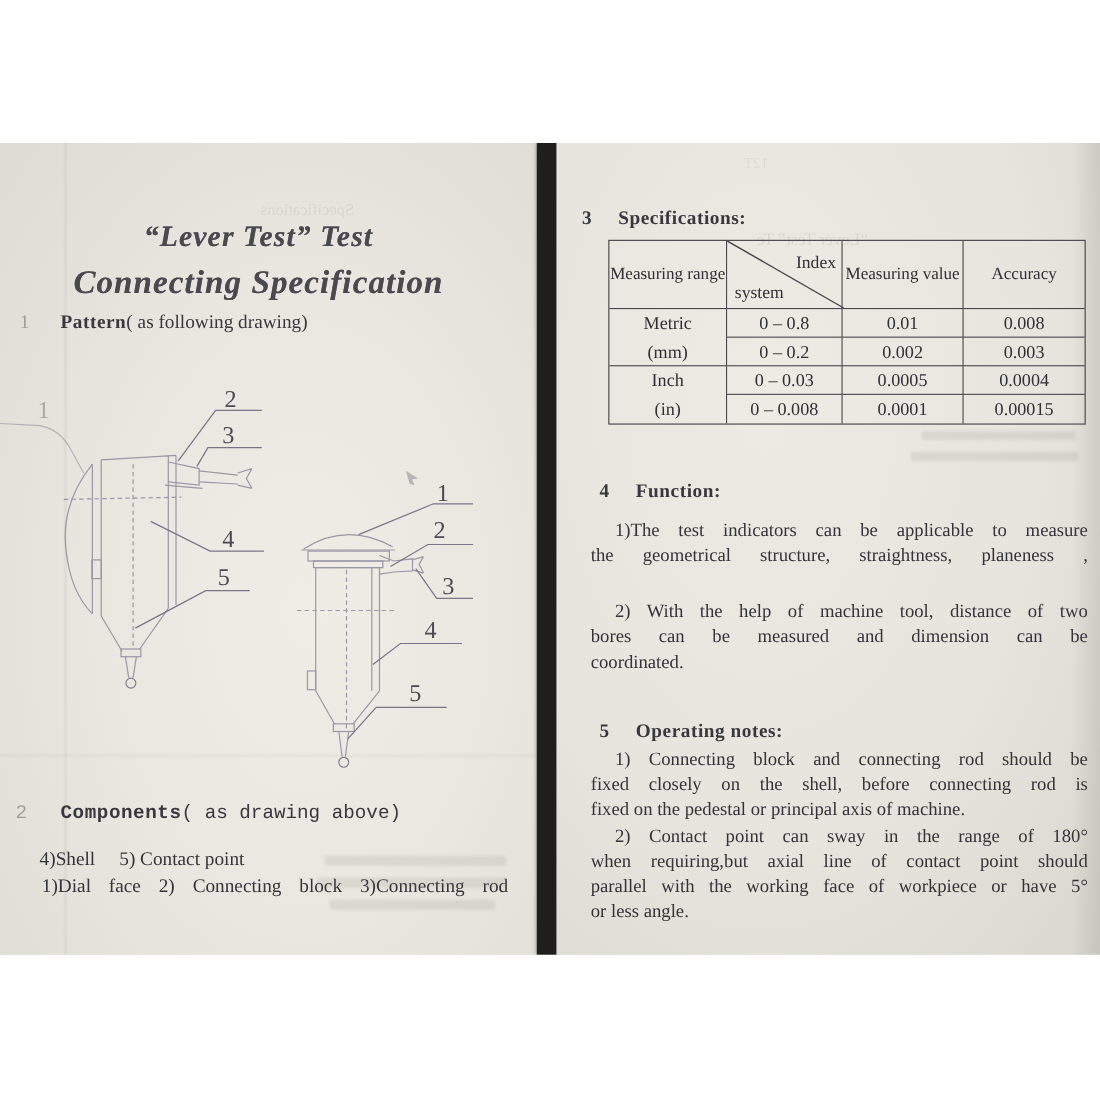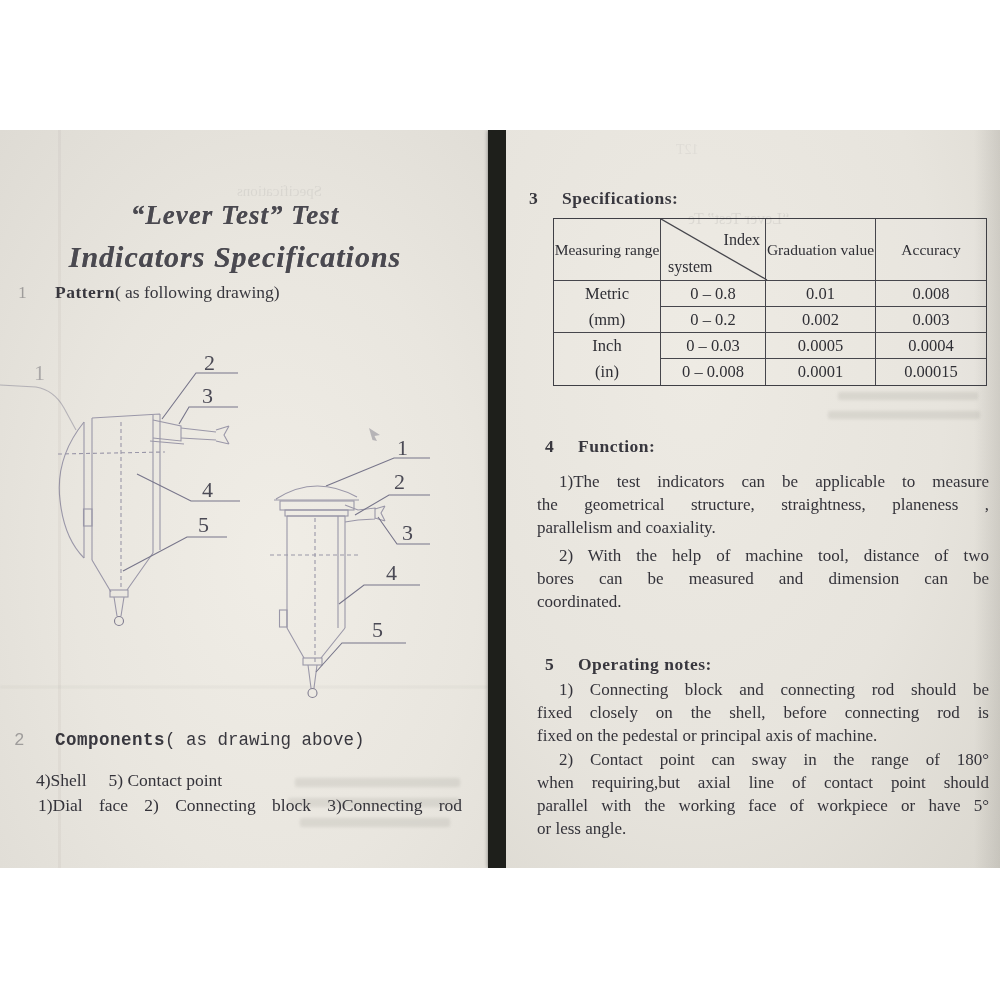--- a/index.html
+++ b/index.html
@@ -58,21 +58,21 @@
 <body>
 
 <div class="photo">
 
   <div class="page page-left">
     <div class="crease-h"></div>
 
     <div class="ghost" style="left:237px;top:53px;font-size:15px;opacity:.08;">Specifications</div>
 
     <div class="doc-title t1">“Lever Test” Test</div>
-    <div class="doc-title t2">Indicators Specifications</div>
+    <div class="doc-title t2">Connecting Specification</div>
 
     <div class="sec-line" style="left:18px;top:152px;">
       <span class="sec-num faint-num" style="width:37px;">1</span><span class="sec-word">Pattern</span><span class="sec-detail">( as following  drawing)</span>
     </div>
 
     <svg class="drawing" style="left:0;top:210px;" width="260" height="290" viewBox="0 0 260 290">
       <path class="lead" style="opacity:.45" d="M 0,45 L 36,47 Q 54,50 64,68 L 76,90"></path>
       <text x="34" y="40" style="opacity:.38">1</text>
       <path d="M 84,82 Q 55,118 60,160 Q 64,198 84,218"></path>
       <path d="M 84,82 L 84,218 M 92,78 L 92,220"></path>
@@ -146,21 +146,21 @@
 
     <div class="spec-table">
       <div class="cell chead">Measuring range</div>
       <div class="cell corner">
         <svg width="107" height="62" viewBox="0 0 107 62">
             <line x1="0" y1="0" x2="106" y2="61" stroke="#46464c" stroke-width="1.3"></line>
           </svg>
         <span class="idx">Index</span>
         <span class="sys">system</span>
       </div>
-      <div class="cell chead">Graduation value</div>
+      <div class="cell chead">Measuring value</div>
       <div class="cell chead lc">Accuracy</div>
 
       <div class="cell rowhead" style="grid-row:2 / span 2;">
         <div>Metric</div>
         <div>(mm)</div>
       </div>
       <div class="cell">0 – 0.8</div>
       <div class="cell">0.01</div>
       <div class="cell lc">0.008</div>
       <div class="cell">0 – 0.2</div>
@@ -182,21 +182,20 @@
     <div class="gbar" style="left:332px;top:262px;width:140px;height:8px;"></div>
     <div class="gbar" style="left:322px;top:281px;width:152px;height:8px;"></div>
 
     <div class="sec-line" style="left:39px;top:306px;">
       <span class="sec-num" style="width:33px;">4</span><span class="sec-word">Function:</span>
     </div>
 
     <div class="tblock" style="left:31px;top:340px;width:452px;">
       <div class="tline first">1)The test indicators can be applicable to measure</div>
       <div class="tline">the geometrical structure, straightness, planeness ,</div>
-      <div class="tline last">parallelism and coaxiality.</div>
     </div>
     <div class="tblock" style="left:31px;top:414px;width:452px;">
       <div class="tline first">2) With the help of machine tool, distance of two</div>
       <div class="tline">bores can be measured and dimension can be</div>
       <div class="tline last">coordinated.</div>
     </div>
 
     <div class="sec-line" style="left:39px;top:524px;">
       <span class="sec-num" style="width:33px;">5</span><span class="sec-word">Operating  notes:</span>
     </div>

